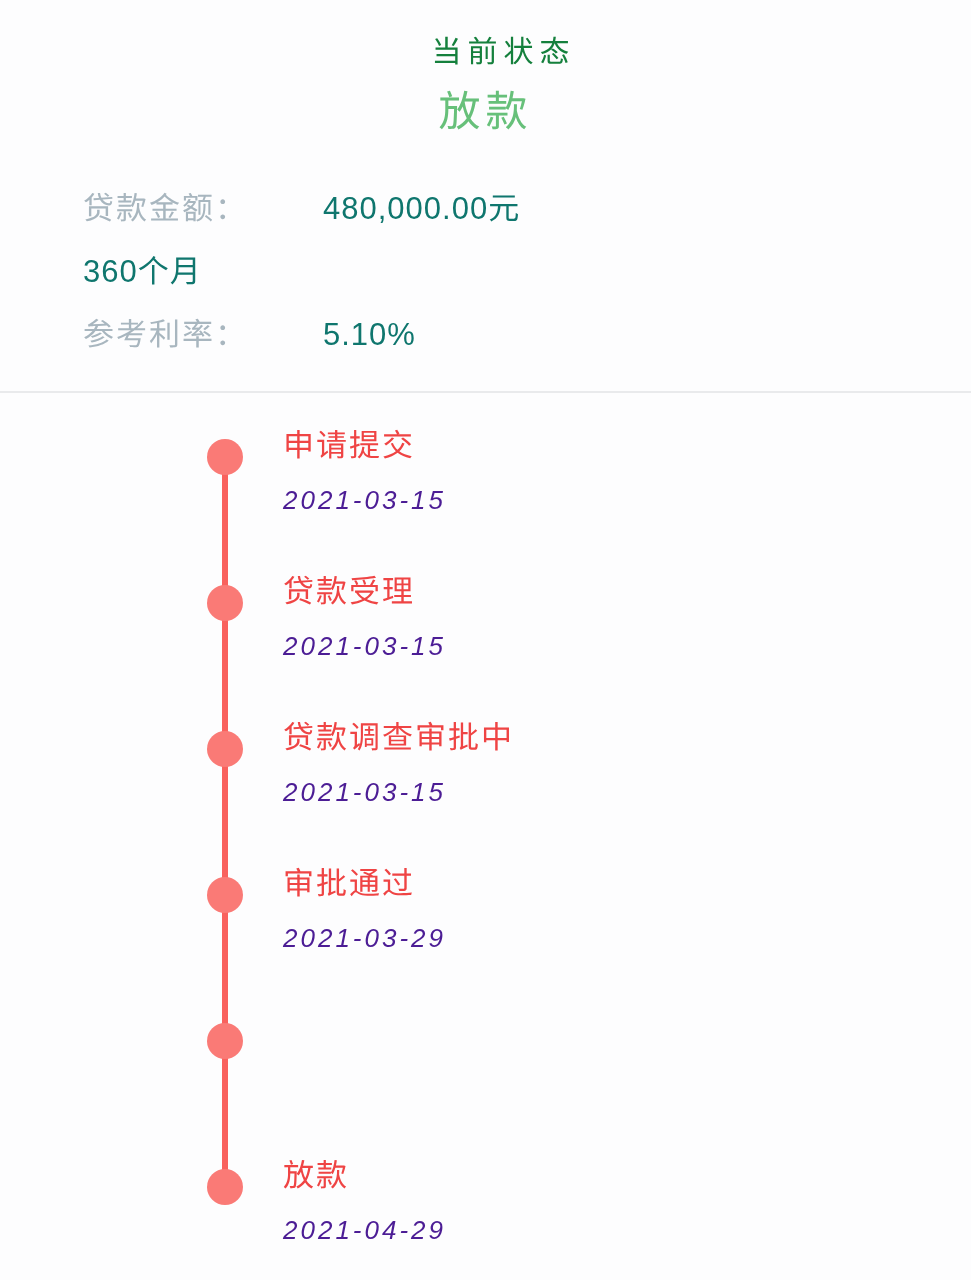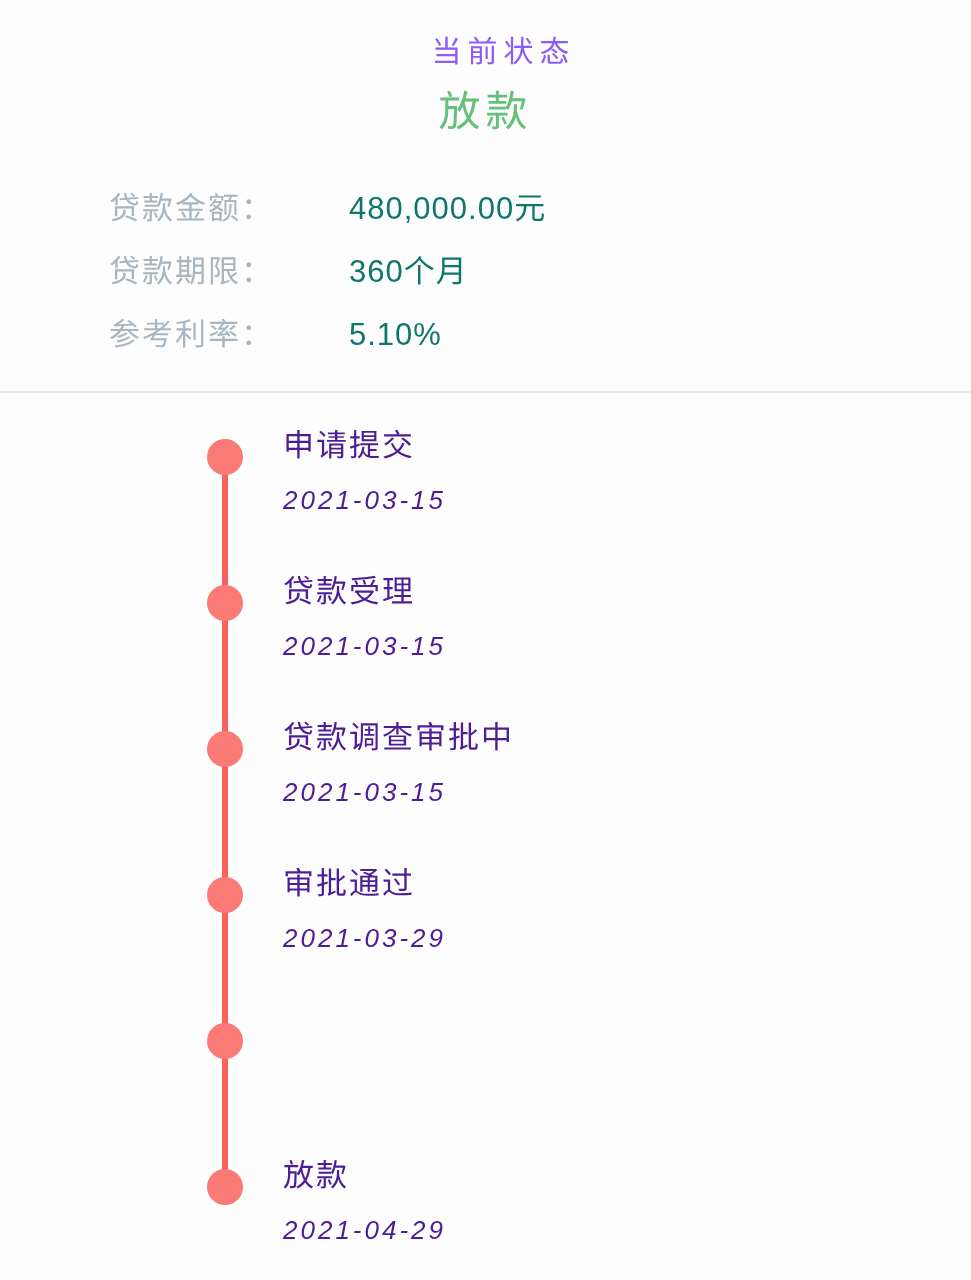--- a/index.html
+++ b/index.html
@@ -32,21 +32,21 @@
     color: #67c07a;
     letter-spacing: 5px;
     line-height: 1.25;
     margin-top: 16px;
     font-weight: 500;
   }
 
   
   .details {
     margin-top: 44px;
-    padding-left: 109px;
+    padding-left: 83px;
   }
   .detail-row {
     display: flex;
     align-items: baseline;
     height: 63px;
   }
   .detail-label {
     width: 240px;
     flex: 0 0 240px;
     font-size: 31px;
@@ -100,50 +100,49 @@
     border-radius: 50%;
     background: #fa7a76;
   }
   .step-body {
     position: absolute;
     left: 283px;
     top: 6px;
   }
   .step-title {
     font-size: 31px;
-    color: #4c1d95;
+    color: #ef4444;
     letter-spacing: 2px;
     line-height: 1.35;
     white-space: nowrap;
   }
   .step-date {
     font-size: 26px;
     color: #4c1d95;
     letter-spacing: 3px;
     line-height: 1.3;
     margin-top: 17px;
     font-style: italic;
     white-space: nowrap;
   }
 </style>
 </head>
 <body>
 
 <div class="header">
-  <div class="status-label" style="color: #8b5cf6; padding-left: 36px;">当前状态</div>
+  <div class="status-label" style="color: #15803d; padding-left: 36px;">当前状态</div>
   <div class="status-value" style="color: rgb(103, 192, 122);">放款</div>
 </div>
 
 <div class="details">
   <div class="detail-row">
     <div class="detail-label">贷款金额：</div>
     <div class="detail-value">480,000.00元</div>
   </div>
   <div class="detail-row">
-    <div class="detail-label">贷款期限：</div>
     <div class="detail-value">360个月</div>
   </div>
   <div class="detail-row">
     <div class="detail-label">参考利率：</div>
     <div class="detail-value">5.10%</div>
   </div>
 </div>
 
 <div class="divider"></div>
 

